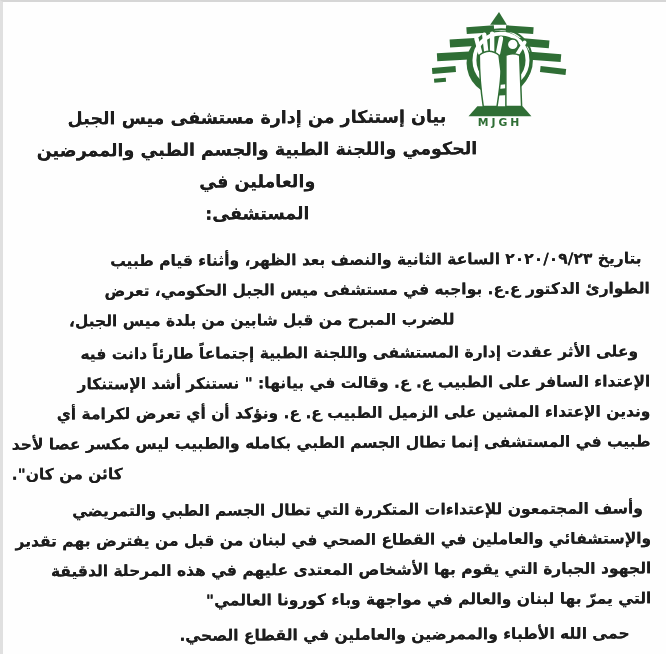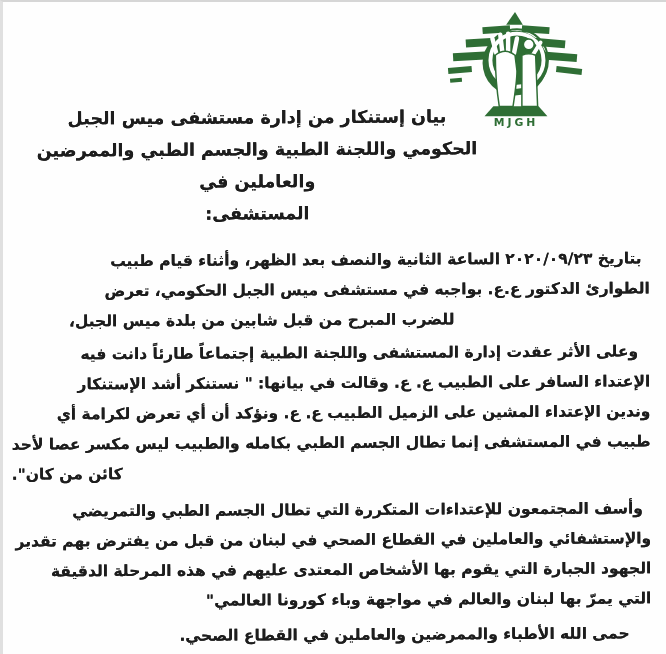--- a/index.html
+++ b/index.html
@@ -8,21 +8,21 @@
     background:#fbfbfa;
     font-family:"DejaVu Sans", sans-serif;
     color:#1d1d1d;
   }
   .page{
     position:absolute;inset:0;background:#fefefe;
     border-top:2px solid #d6d6d6;border-left:3px solid #e0e0e0;
     box-sizing:border-box;
   }
   .tilt{position:absolute;inset:0;transform:rotate(-0.3deg);transform-origin:50% 50%;}
-  .logo{position:absolute;top:10px;right:82px;width:138px;height:116px;}
+  .logo{position:absolute;top:10px;right:98px;width:138px;height:116px;}
   .title{
     position:absolute;top:99px;left:4px;width:502px;
     text-align:center;font-weight:700;font-size:17.5px;line-height:32px;
     direction:rtl;text-shadow:0 0 .5px #2a2a2a;
   }
   .bodytext{
     position:absolute;top:243px;left:8px;right:16px;
     direction:rtl;font-weight:700;font-size:15.5px;line-height:30px;
     text-shadow:0 0 .4px #333;
   }

